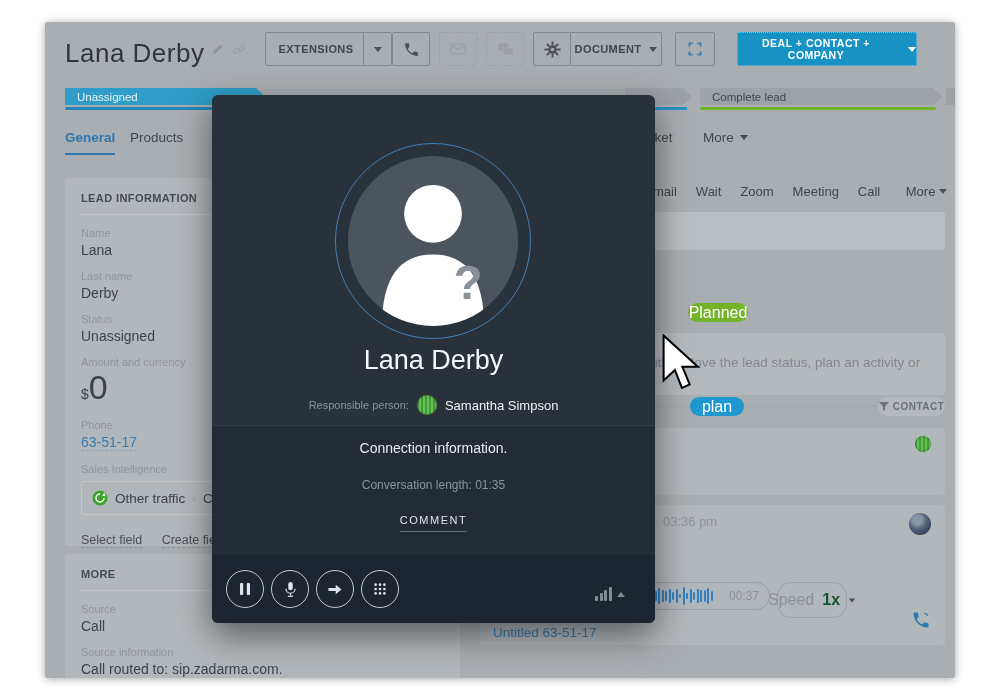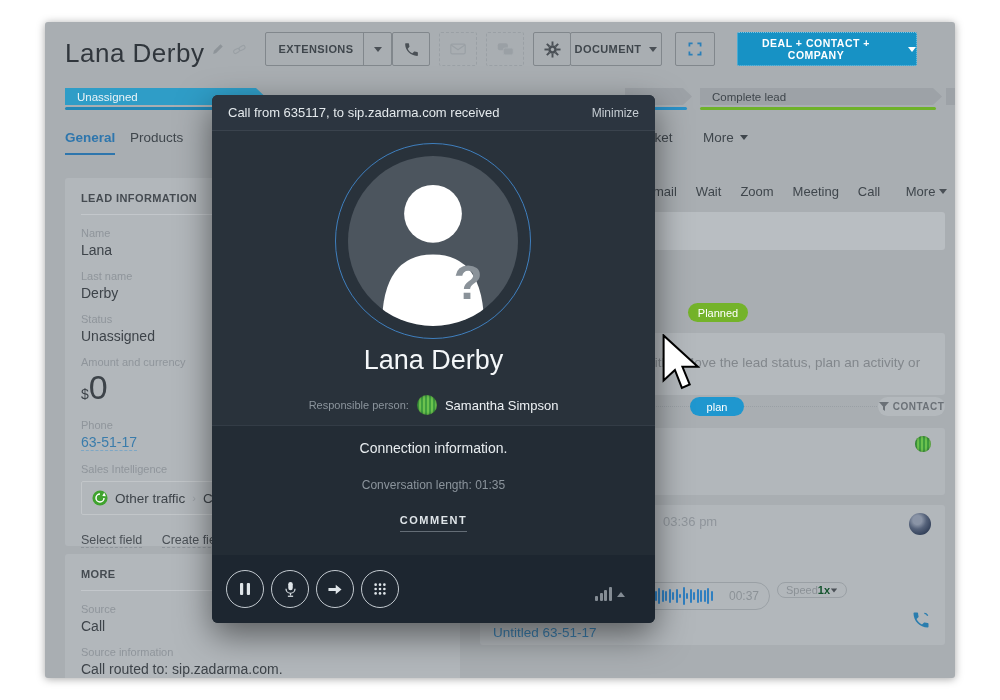--- a/index.html
+++ b/index.html
@@ -45,61 +45,61 @@
           align-items:center;gap:7px;font-size:13.5px;color:#3d4349;cursor:pointer}
   .si-sep{color:#9aa0a5;font-size:11px}
   .fld-links{margin-top:18px;font-size:12.5px;color:#4a5056}
   .fld-links span{border-bottom:1px dashed #8f959b;margin-right:16px;cursor:pointer}
 
   
   .act-row{position:absolute;left:595px;top:162px;width:307px;display:flex;gap:19px;font-size:13px;color:#3f464c}
   .act-row span{cursor:pointer}
   .act-more{margin-left:auto}
   .composer{position:absolute;left:440px;top:190px;width:460px;height:38px;background:#b9bec2;border-radius:3px;cursor:text}
-  .pill{position:absolute;border-radius:10px;color:#fff;font-size:11px;display:flex;align-items:center;justify-content:center}
+  .pill{position:absolute;border-radius:10px;color:#fff;font-size:16px;display:flex;align-items:center;justify-content:center}
   .hint-card{left:435px;top:311px;width:465px;height:62px;background:#b4b9bd}
   .hint-card span{position:absolute;top:22px;font-size:13.5px;color:#82878c}
   .leader{position:absolute;left:435px;top:384px;width:465px;border-top:1px dotted #9aa0a5}
   .filter-btn{position:absolute;left:833px;top:375px;width:67px;height:19px;background:#b4b9bd;border-radius:10px;
               display:flex;align-items:center;justify-content:center;gap:4px;font-size:10px;font-weight:bold;
               color:#6b7177;letter-spacing:.5px;cursor:pointer}
   .tcard1{left:435px;top:406px;width:465px;height:67px}
   .tcard2{left:435px;top:483px;width:465px;height:140px}
   .avatar{border-radius:50%;position:absolute}
   .avatar.green{background:repeating-linear-gradient(90deg,#3f9e3f 0 2px,#6cc24e 2px 4px);box-shadow:inset 0 0 3px rgba(0,0,0,.4)}
   .avatar.photo{background:radial-gradient(circle at 38% 32%,#8a94a6 0 22%,#55627a 45%,#2e3c55 80%)}
   .time-label{position:absolute;left:183px;top:9px;font-size:13px;color:#8f959b}
   .audio-pill{position:absolute;left:20px;top:77px;width:270px;height:28px;border:1px solid #9aa0a5;border-radius:14px;
               display:flex;align-items:center;padding:0 10px;gap:8px;cursor:pointer}
   .waveform{display:flex;align-items:center;gap:1.5px;height:20px;flex:1;overflow:hidden}
   .waveform i{width:2px;background:#2f7fc0;border-radius:1px;flex:none}
   .audio-time{font-size:12px;color:#8c9297}
-  .speed-pill{position:absolute;left:297px;top:77px;width:70px;height:16px;border:1px solid #9aa0a5;border-radius:14px;
-              display:flex;align-items:center;justify-content:center;gap:0;font-size:11px;color:#8b9196;cursor:pointer}
+  .speed-pill{position:absolute;left:297px;top:77px;width:70px;height:36px;border:1px solid #9aa0a5;border-radius:14px;
+              display:flex;align-items:center;justify-content:center;gap:8px;font-size:16px;color:#8b9196;cursor:pointer}
   .speed-pill b{color:#14532d}
   .speed-pill .caret{transform:scale(.8)}
   .rec-title{position:absolute;left:13px;top:120px;font-size:13.5px;color:#3a7cab;cursor:pointer}
 
   
   .modal{position:absolute;left:167px;top:73px;width:443px;height:528px;border-radius:6px;overflow:hidden;
          background:#29323b;box-shadow:0 12px 34px rgba(0,0,0,.5);z-index:50}
   .m-head{height:36px;background:#2c3540;border-bottom:1px solid #3a434d;display:flex;align-items:center;
           justify-content:space-between;padding:0 16px}
   .m-title{font-size:13px;color:#e4e9ec}
   .m-min{font-size:12px;color:#c6cdd3;cursor:pointer}
   .ring{position:absolute;left:123px;top:48px;width:196px;height:196px;border:1px solid #3f7fbe;border-radius:50%}
   .pcircle{position:absolute;left:12px;top:12px;width:170px;height:170px;background:#4c555e;border-radius:50%;overflow:hidden}
   .m-name{position:absolute;left:0;width:100%;top:250px;text-align:center;font-size:27px;font-weight:300;color:#f4f7f9}
   .m-resp{position:absolute;left:0;width:100%;top:300px;display:flex;align-items:center;justify-content:center;gap:8px}
   .m-resp .lbl{font-size:11px;color:#8b949c}
   .m-resp .nm{font-size:13px;color:#eef2f5}
   .m-status{position:absolute;left:0;top:330px;width:100%;height:130px;background:#232c35;border-top:1px solid #333c46;text-align:center}
   .m-conn{margin-top:14px;font-size:14px;color:#e8edf0}
   .m-len{margin-top:22px;font-size:12px;color:#8b949c}
-  .m-comment{display:inline-block;margin-top:22px;font-size:11px;font-weight:bold;letter-spacing:1.5px;color:#dfe5e9;
+  .m-comment{display:inline-block;margin-top:22px;font-size:11px;font-weight:normal;letter-spacing:1.5px;color:#dfe5e9;
              border-bottom:1px solid #646d76;padding-bottom:5px;cursor:pointer}
   .m-foot{position:absolute;left:0;top:460px;width:100%;height:68px;background:#1d2630;display:flex;align-items:center;padding:0 14px}
   .cbtn{width:38px;height:38px;border:1.5px solid #c3cad0;border-radius:50%;background:transparent;margin-right:7px;
         display:flex;align-items:center;justify-content:center;cursor:pointer}
   .hangup{position:absolute;left:271px;top:18px;width:97px;height:32px;border:0;border-radius:16px;background:#d11a36;
           color:#fff;font-size:11px;font-weight:bold;letter-spacing:.4px;display:flex;align-items:center;
           justify-content:center;gap:6px;cursor:pointer}
   .signal{position:absolute;left:383px;top:32px;display:flex;align-items:flex-end;gap:1.5px;cursor:pointer}
   .signal i{width:3px;background:#848c94;border-radius:1px}
   .sig-caret{width:0;height:0;border-left:4px solid transparent;border-right:4px solid transparent;
@@ -332,24 +332,20 @@
       <span class="caret"></span>
     </div>
     <span class="rec-title">Untitled 63-51-17</span>
     <svg class="abs" style="right:14px;top:105px" width="20" height="20" viewBox="0 0 24 24">
         <path fill="#2a7dae" d="M6.62 10.79c1.44 2.83 3.76 5.14 6.59 6.59l2.2-2.21c.27-.27.67-.36 1.02-.24 1.12.37 2.33.57 3.57.57.55 0 1 .45 1 1V20c0 .55-.45 1-1 1-9.39 0-17-7.61-17-17 0-.55.45-1 1-1h3.5c.55 0 1 .45 1 1 0 1.25.2 2.45.57 3.57.11.35.03.74-.25 1.02l-2.2 2.2z"></path>
         <path d="M16 4q3 0 4 3" stroke="#2a7dae" stroke-width="1.6" fill="none"></path>
       </svg>
   </div>
 
   <div class="modal">
-    <div class="m-head">
-      <span class="m-title">Call from 635117, to sip.zadarma.com received</span>
-      <span class="m-min">Minimize</span>
-    </div>
     <div class="ring">
       <div class="pcircle">
         <svg width="170" height="170" viewBox="0 0 100 100">
           <circle cx="50" cy="34" r="17" fill="#fff"></circle>
           <path d="M20 100 Q20 58 50 58 Q80 58 80 100 Z" fill="#fff"></path>
           <text x="62" y="84" font-size="28" font-weight="bold" fill="#8a9299">?</text>
         </svg>
       </div>
     </div>
     <div class="m-name">Lana Derby</div>

